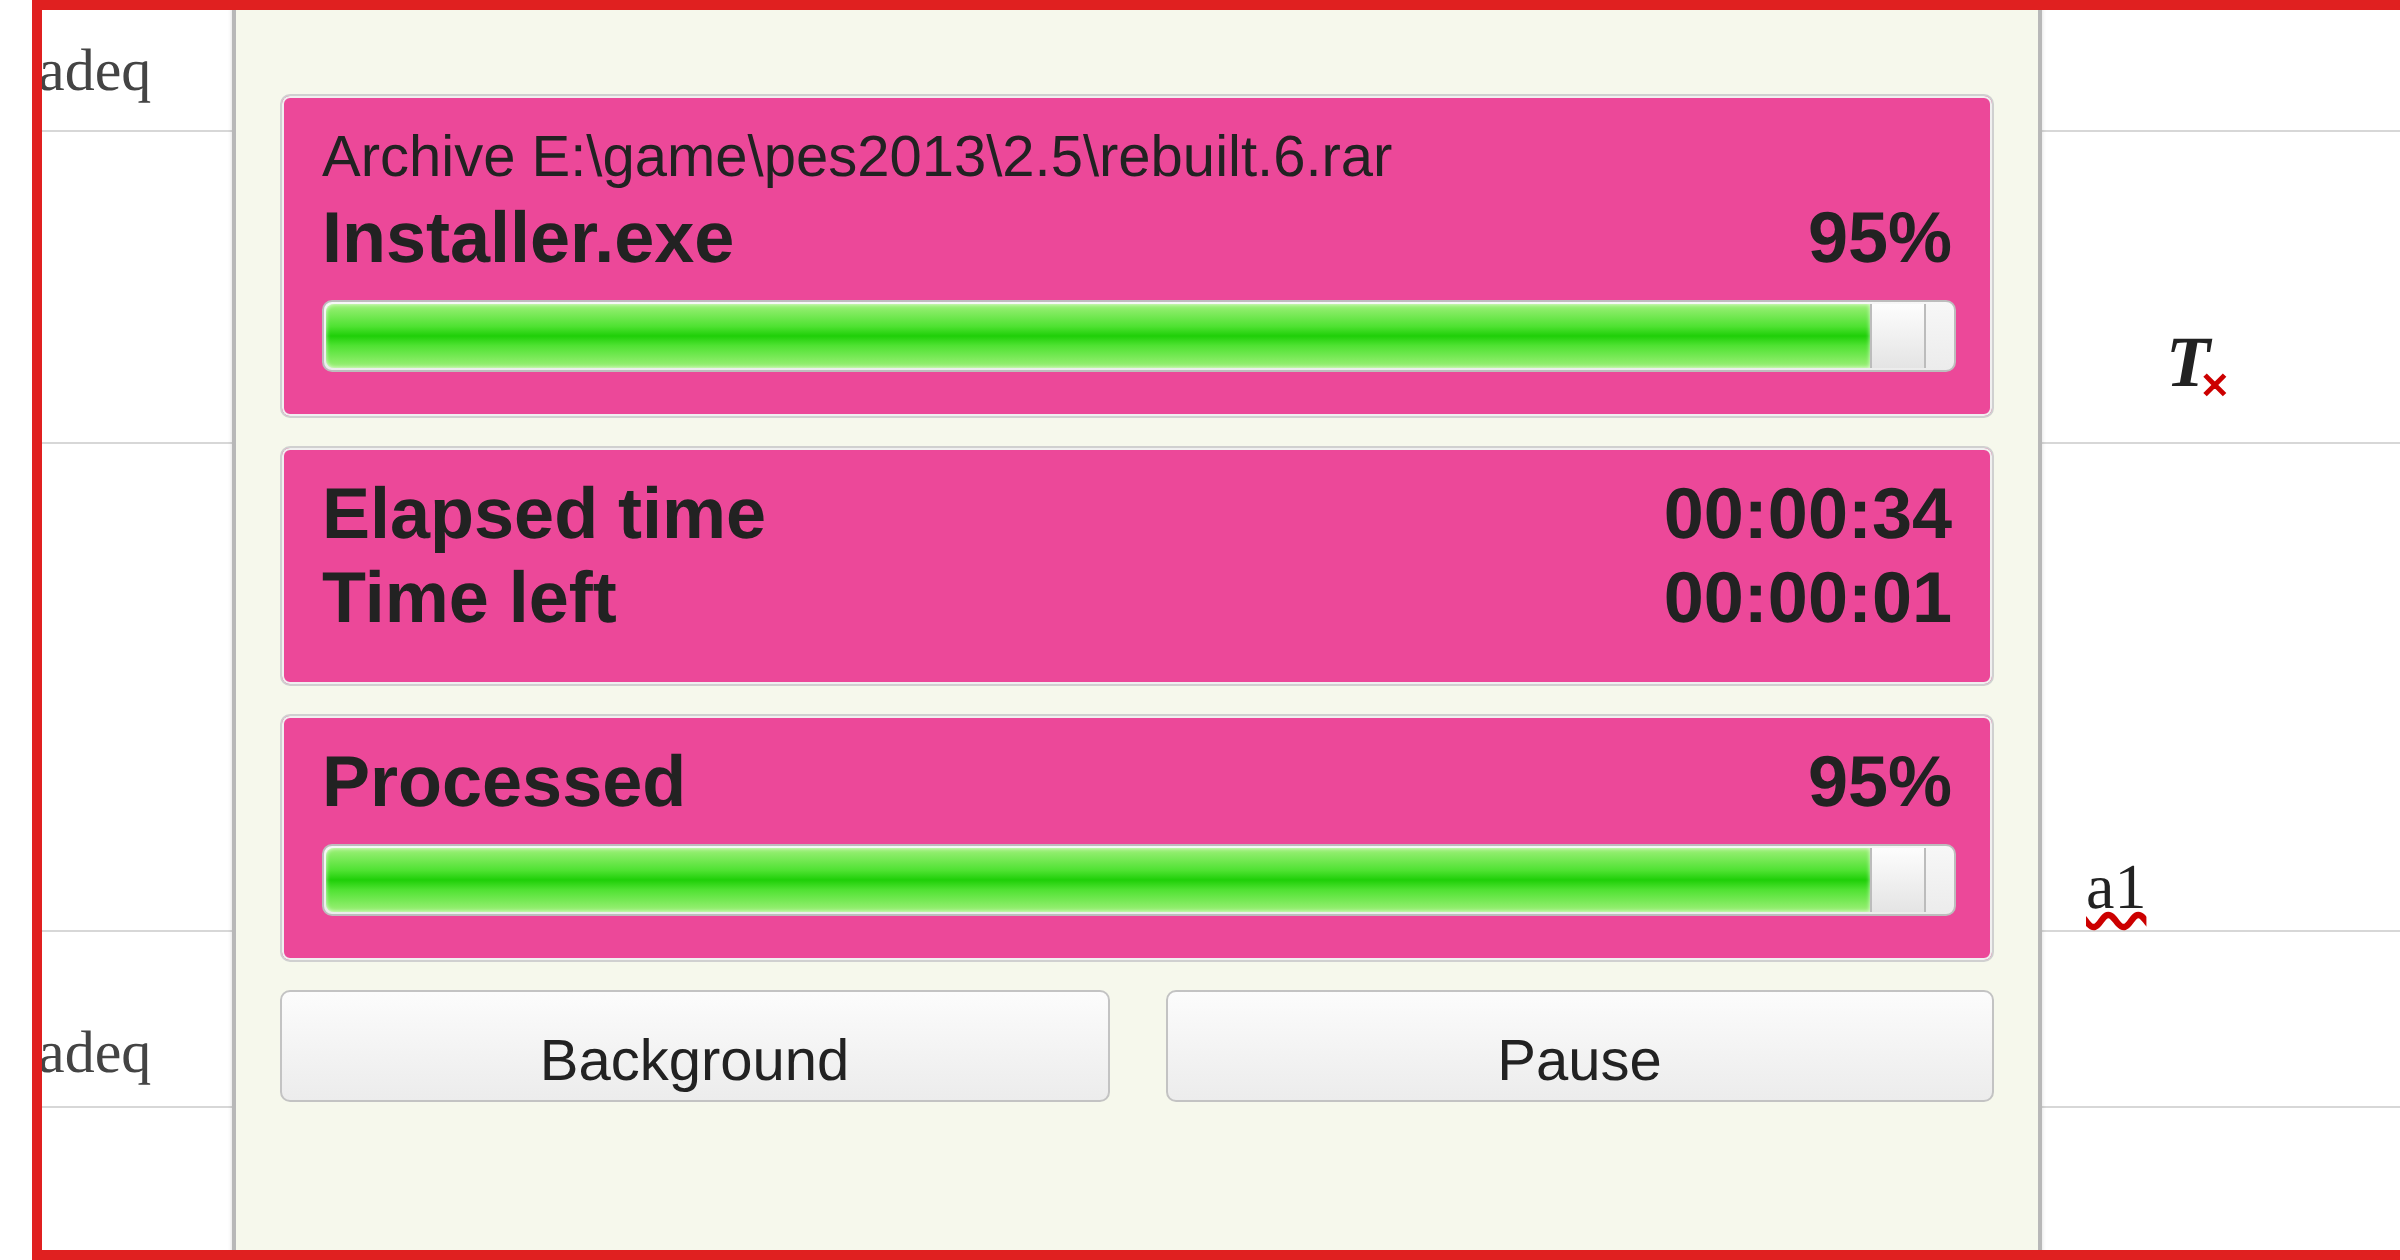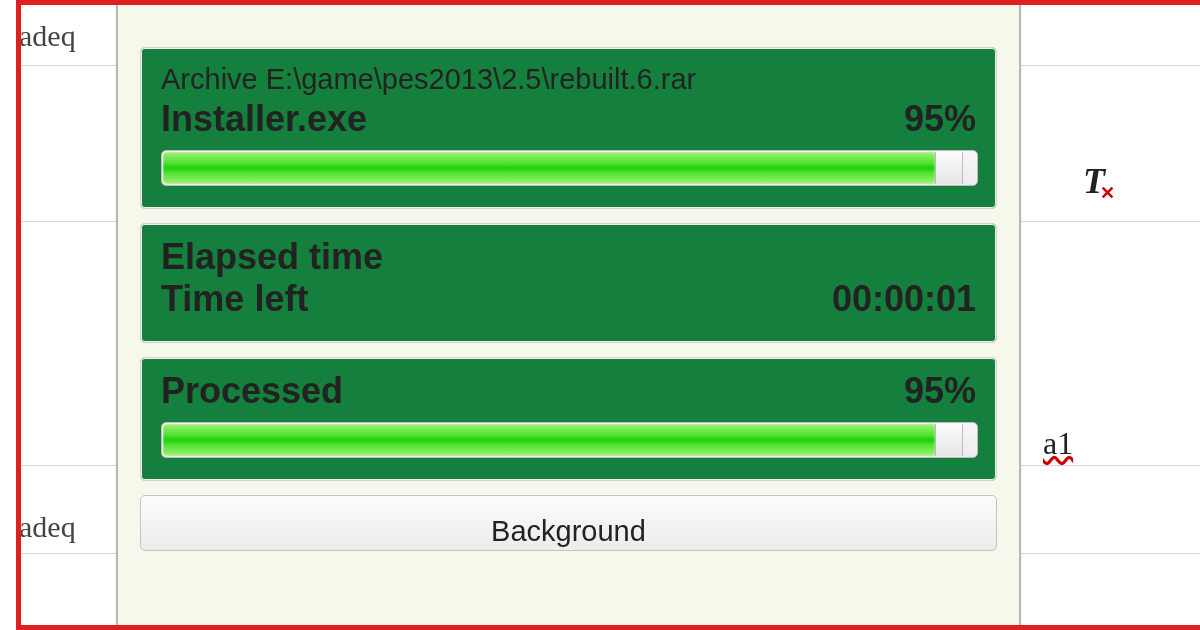--- a/index.html
+++ b/index.html
@@ -45,21 +45,21 @@
     border: 2px solid #b8b8b8;
     border-radius: 6px;
     background: #f6f8ec;
     box-shadow: 0 0 2px rgba(0,0,0,0.15);
     box-sizing: border-box;
   }
   .panel {
     margin: 50px 22px 14px 22px;
     border: 1px solid #d0d0d0;
     border-radius: 5px;
-    background: #15803d;
+    background: #ec4899;
     padding: 12px 20px 22px 20px;
     box-shadow: inset 0 0 0 1px #f0f0f0;
   }
   .panel-text {
     font-size: 29px;
     color: #222;
     line-height: 1.32;
   }
   .row {
     display: flex;
@@ -172,36 +172,38 @@
       </div>
       <div class="progress">
         <div class="progress-fill" id="pf1" style="width: calc(95% - 2px);"></div>
         <div class="progress-head" id="ph1" style="left: calc(95% - 1px);"></div>
       </div>
     </div>
 
     <div class="panel" style="margin-top:14px;">
       <div class="row">
         <span>Elapsed time</span>
+        <span>00:00:34</span>
       </div>
       <div class="row">
         <span>Time left</span>
         <span>00:00:01</span>
       </div>
     </div>
 
     <div class="panel" style="margin-top:14px;">
       <div class="row">
         <span>Processed</span>
         <span>95%</span>
       </div>
       <div class="progress">
         <div class="progress-fill" id="pf2" style="width: calc(95% - 2px);"></div>
         <div class="progress-head" id="ph2" style="left: calc(95% - 1px);"></div>
       </div>
     </div>
 
     <div class="buttons">
       <div class="btn">Background</div>
+      <div class="btn">Pause</div>
     </div>
 
   </div>
 </div>
 
 </body></html>

